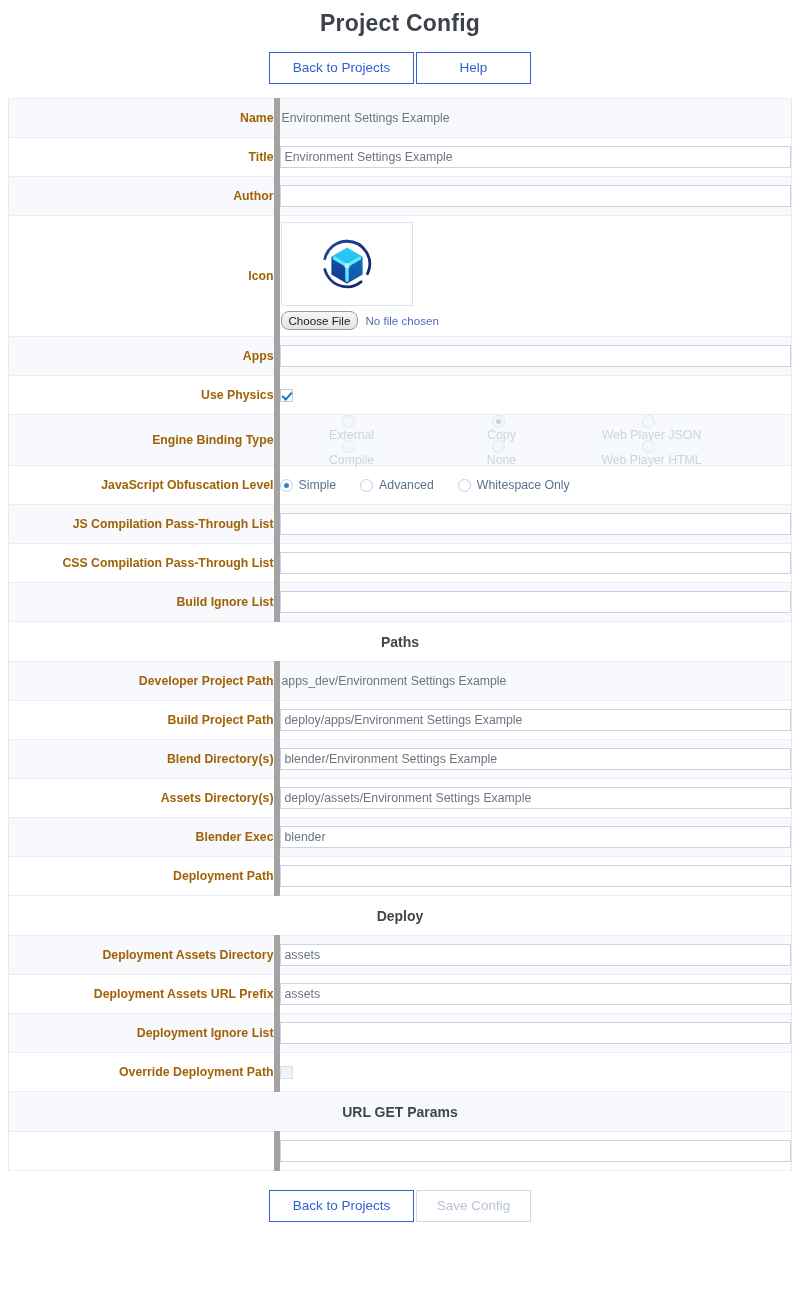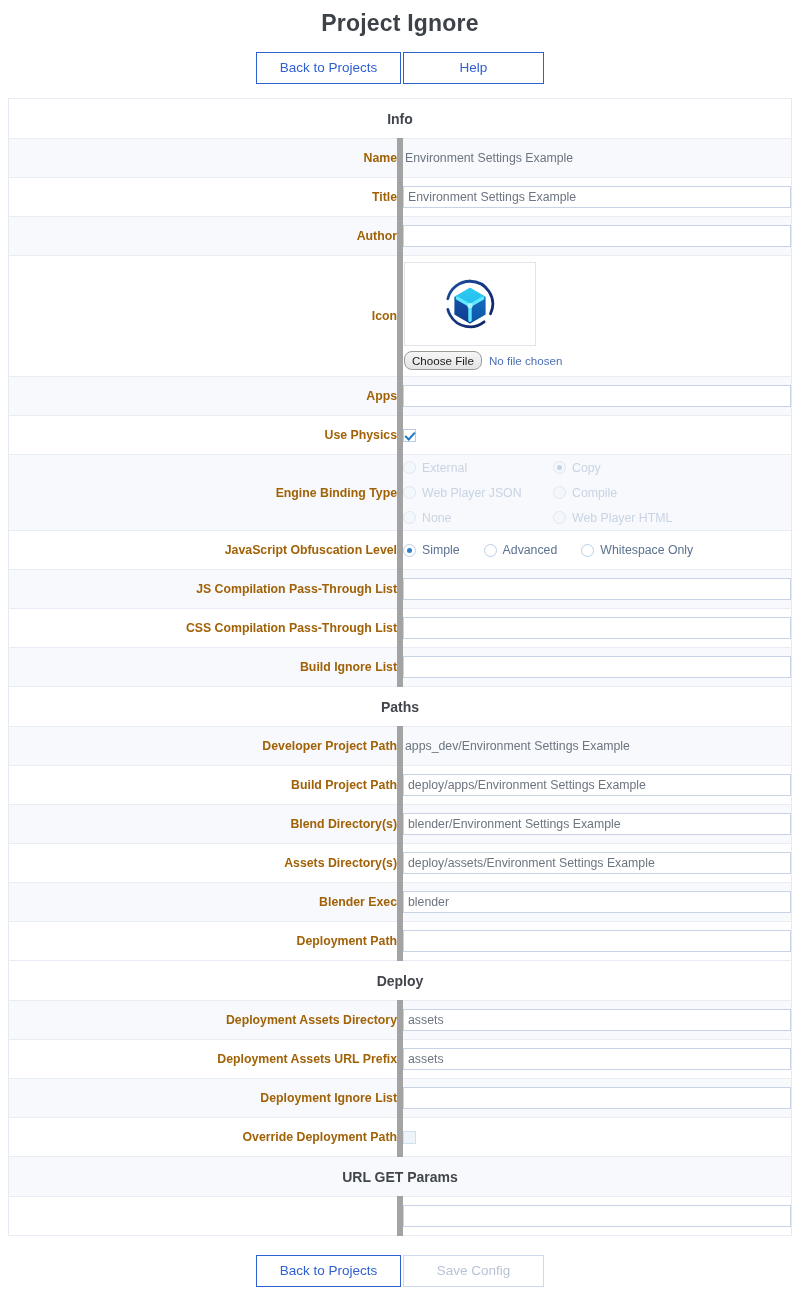--- a/index.html
+++ b/index.html
@@ -39,21 +39,21 @@
     color: #2f5fd0;
     height: 32px;
     line-height: 30px;
     text-align: center;
     padding: 0 10px;
     cursor: pointer;
     border-radius: 0;
     outline: none;
   }
   .btn-back { width: 145px; margin-right: 2px; }
-  .btn-help { width: 141px; }
+  .btn-help { width: 115px; }
   .btn-disabled {
     border-color: #cfd9ee;
     color: #b9c3d8;
     cursor: default;
   }
 
   
   table.config {
     width: 784px;
     margin: 0 auto;
@@ -142,21 +142,21 @@
     transform: rotate(42deg);
   }
   .cbox.disabled {
     background: #eef4fa;
     border-color: #cfe0ef;
     cursor: default;
   }
 
   
   .radio-grid { display: flex; flex-wrap: wrap; }
-  .radio-grid.two-rows .ritem { width: 144px; }
+  .radio-grid.two-rows .ritem { width: 144px; flex-direction: column; }
   .ritem {
     display: flex;
     align-items: center;
     height: 25px;
     margin-right: 6px;
     font-size: 12.3px;
     color: #5b7290;
     white-space: nowrap;
     cursor: pointer;
   }
@@ -215,33 +215,30 @@
     display: flex;
     justify-content: center;
     margin-top: 19px;
   }
 </style>
 </head>
 <body>
 
 <div class="page">
 
-  <h1 class="page-title">Project Ignore</h1>
+  <h1 class="page-title">Project Config</h1>
 
   <div class="top-buttons">
     <button class="btn btn-back">Back to Projects</button>
     <button class="btn btn-help">Help</button>
   </div>
 
   <table class="config">
     <tbody>
 
-      <tr class="section-row plain">
-        <td class="section" colspan="2">Info</td>
-      </tr>
 
       <tr class="stripe row-h">
         <td class="lbl">Name</td>
         <td class="val">
           <span class="static-val">Environment Settings Example</span>
         </td>
       </tr>
 
       <tr class="plain row-h">
         <td class="lbl">Title</td>

